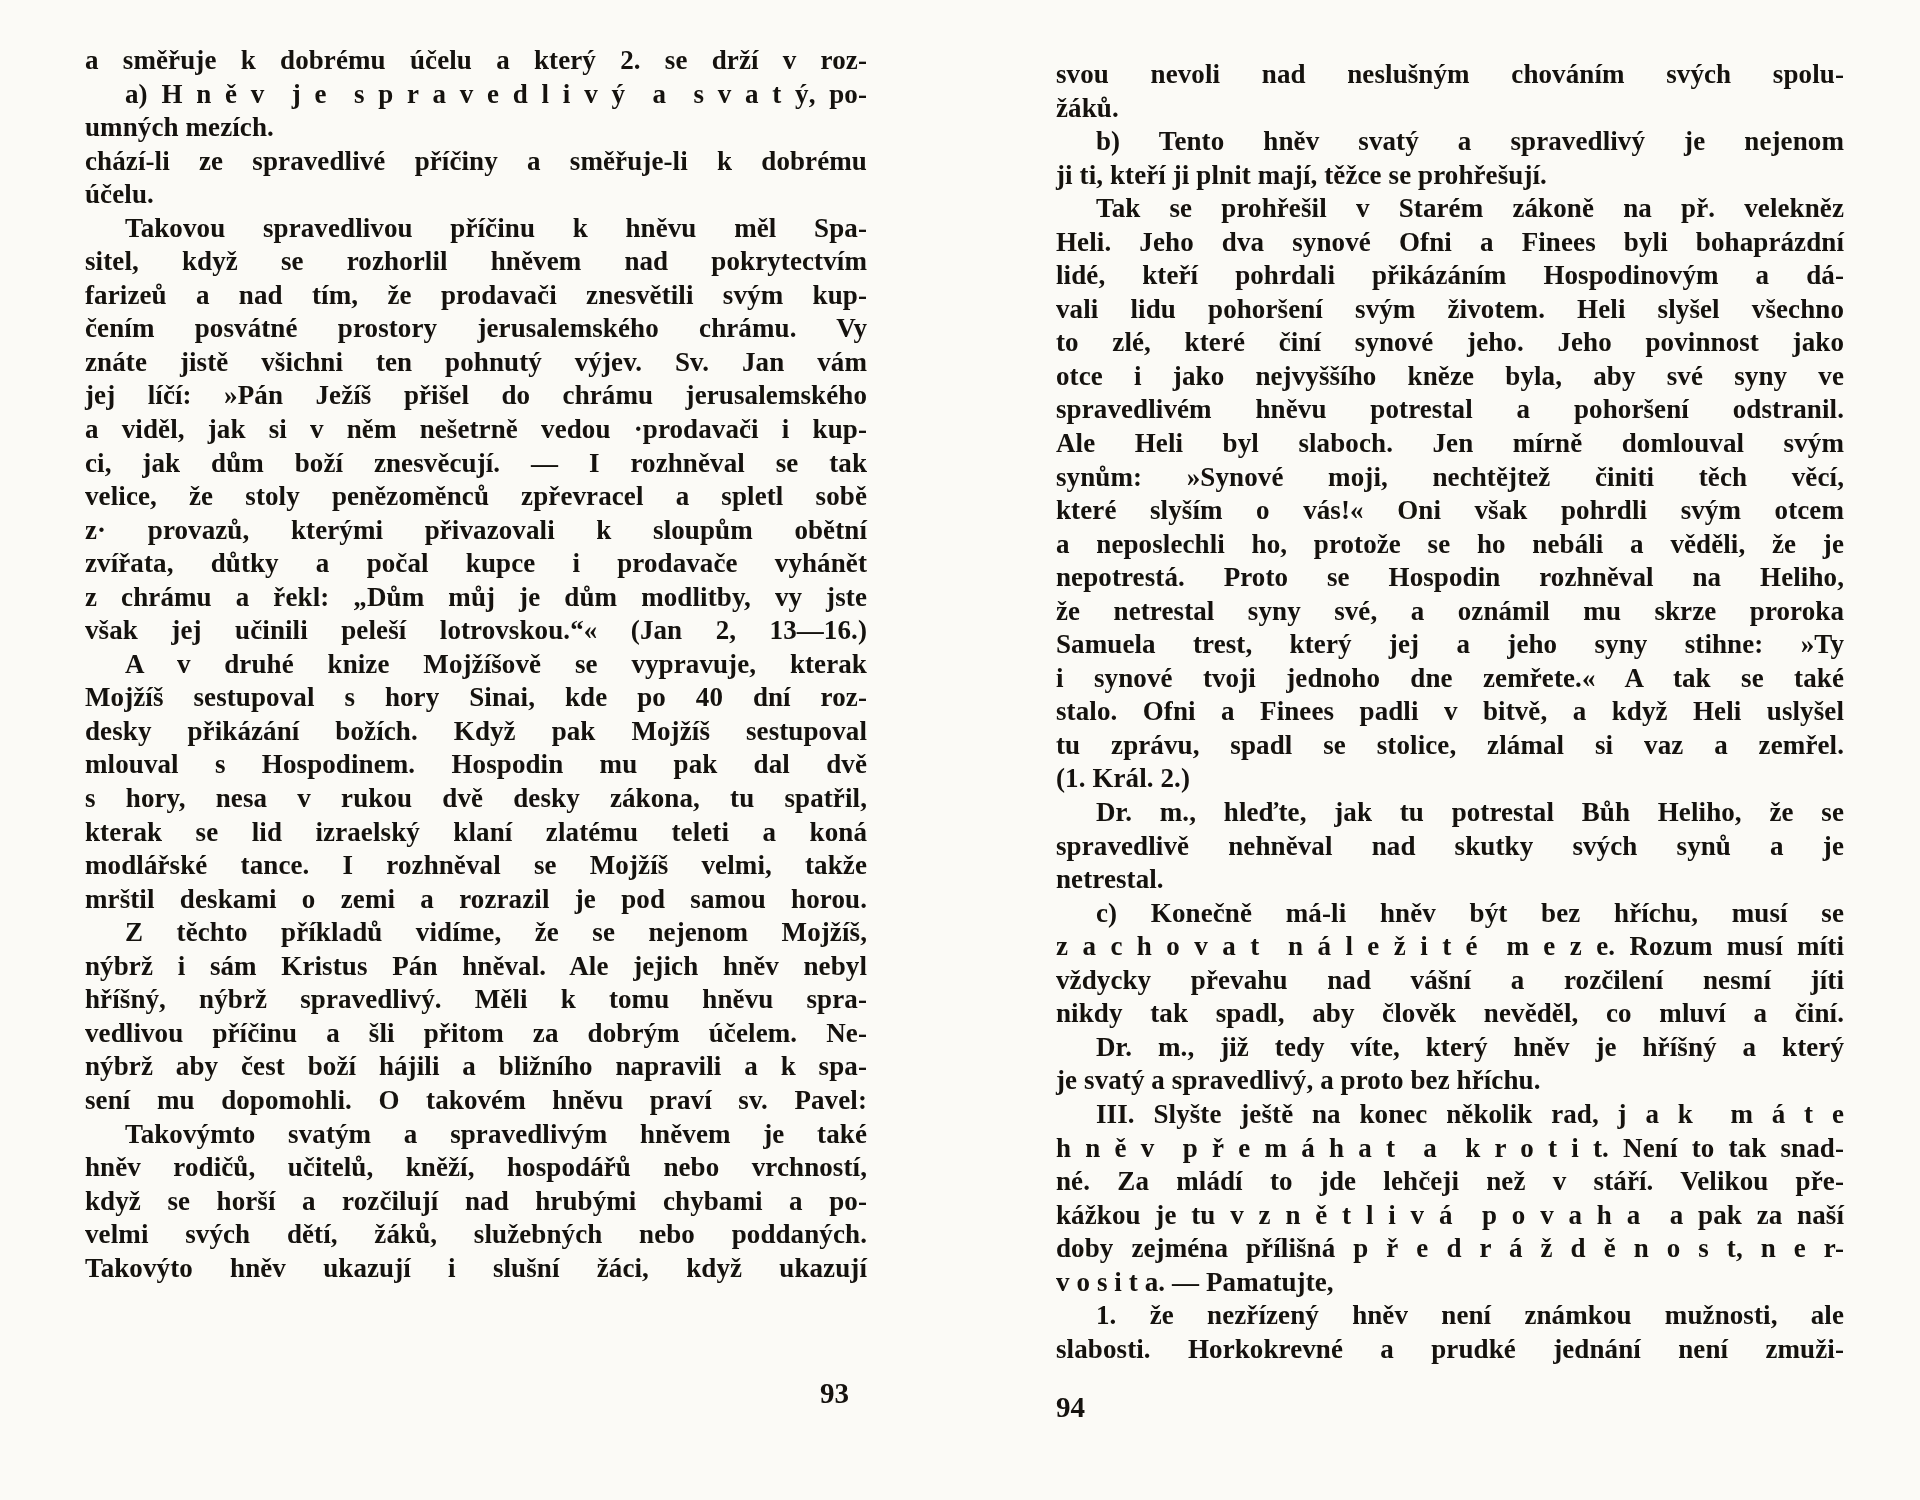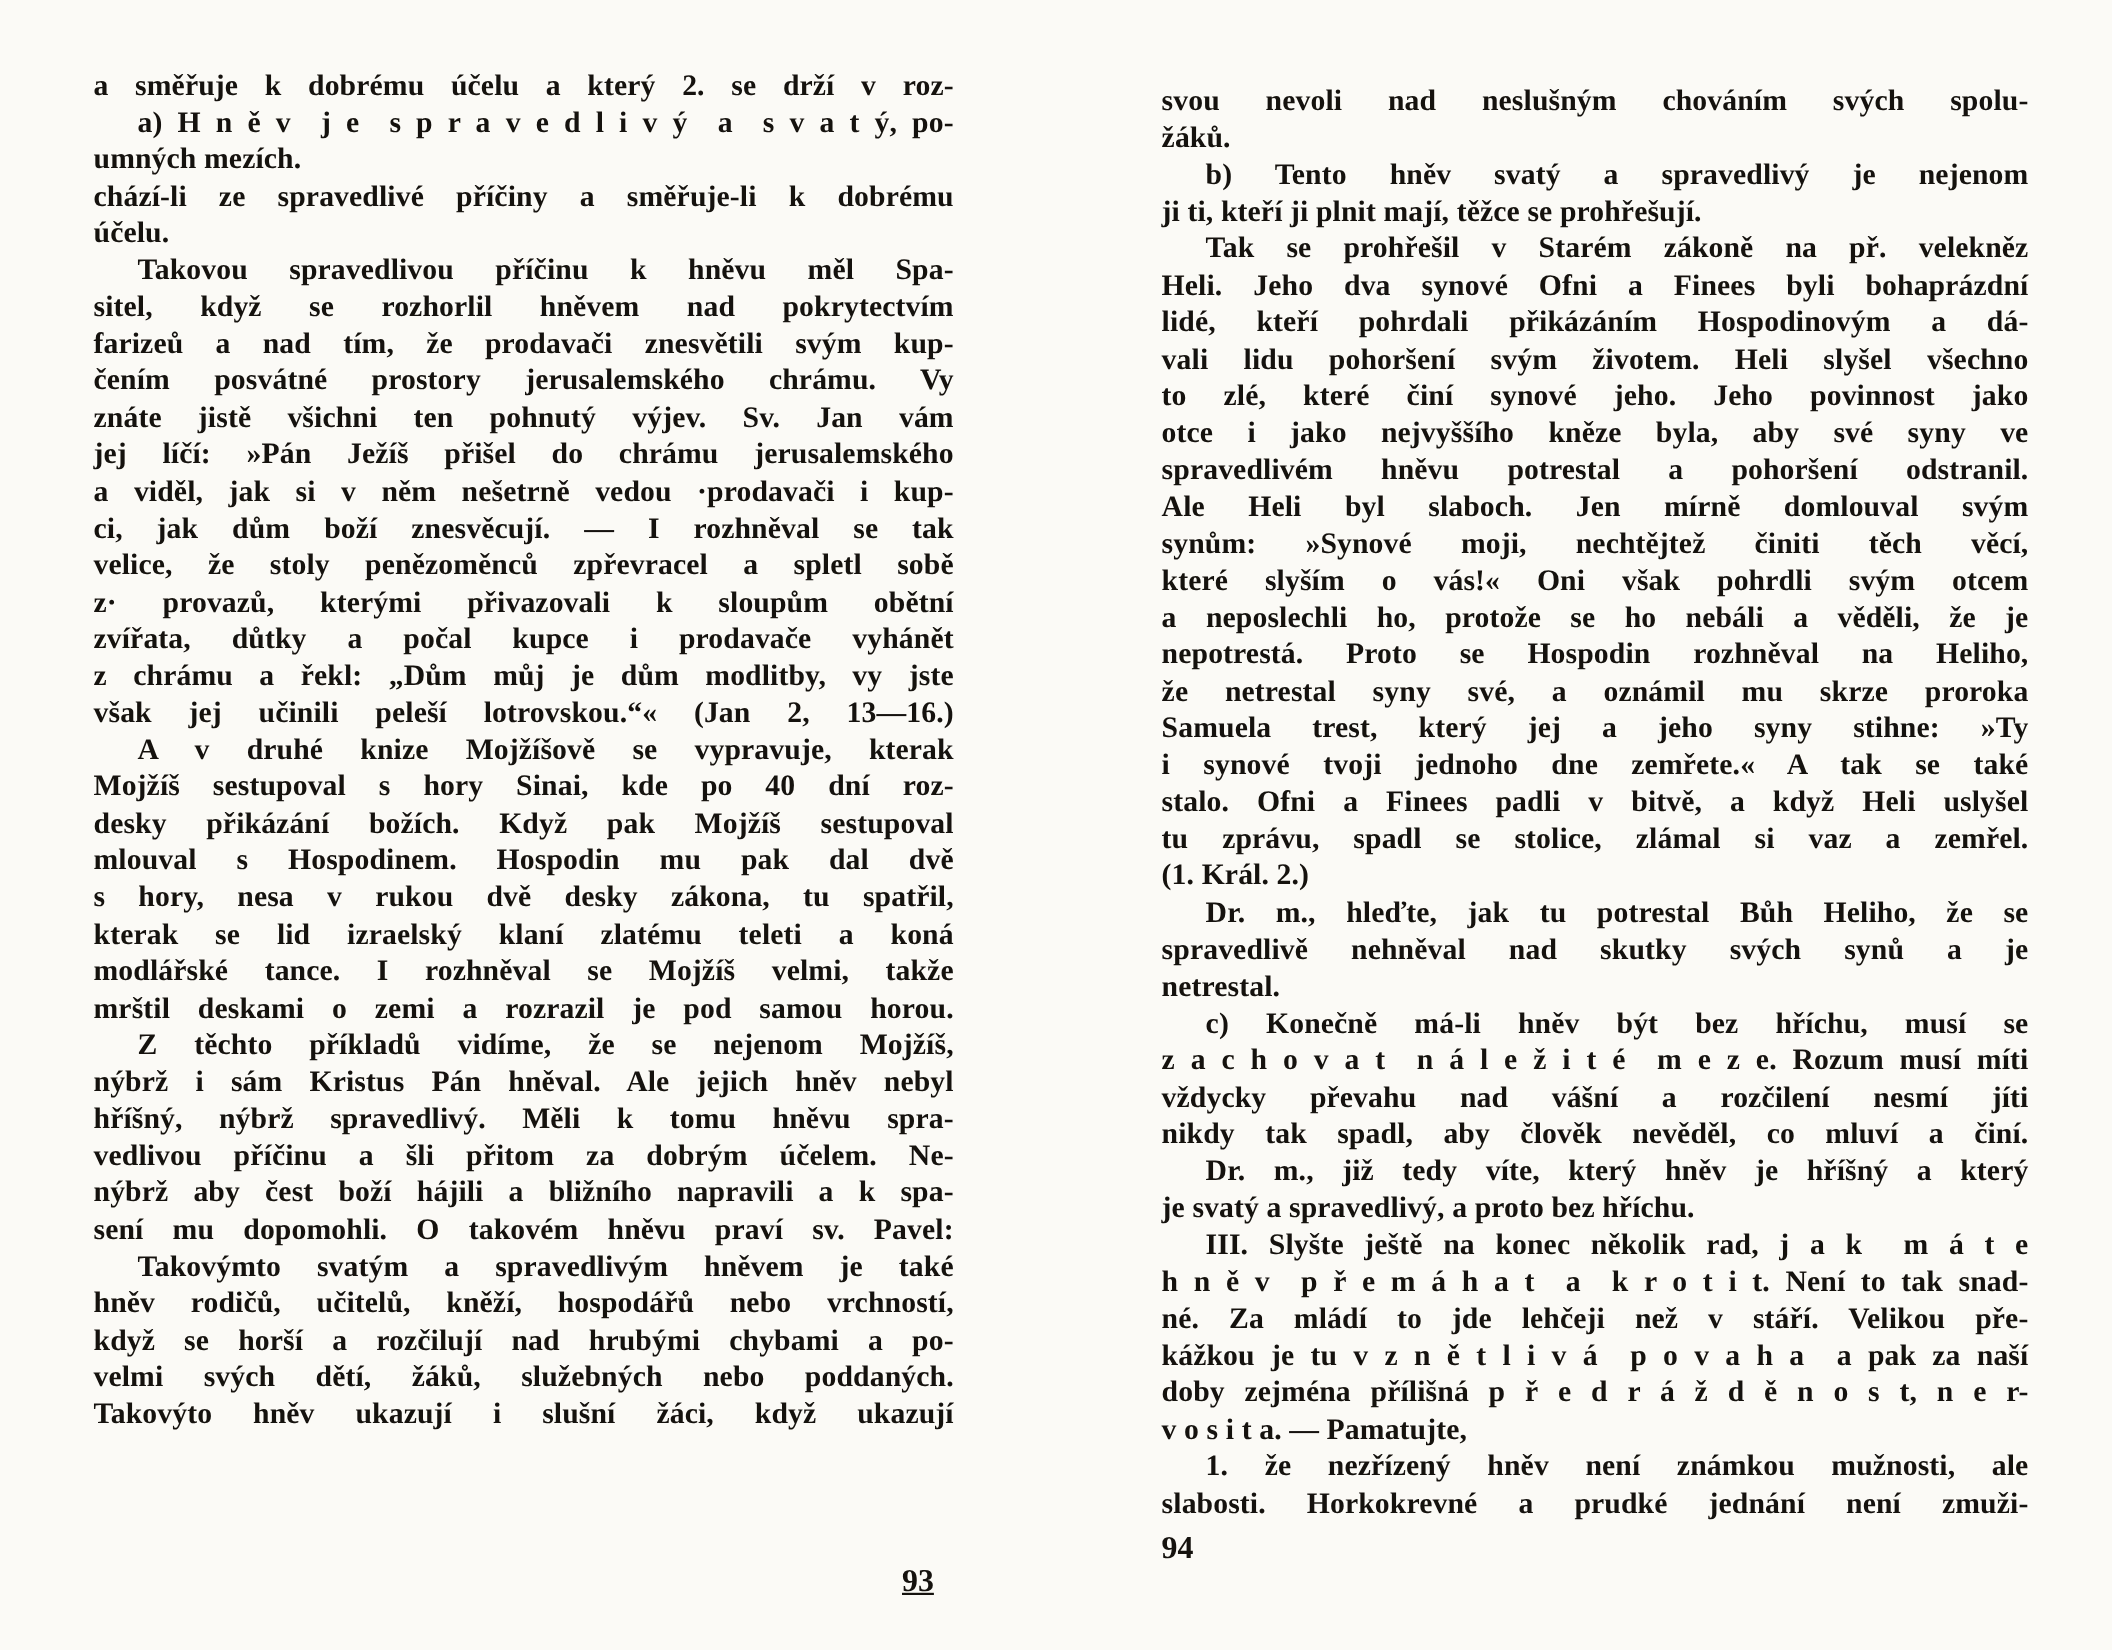--- a/index.html
+++ b/index.html
@@ -14,42 +14,41 @@
     font-family: "Liberation Serif", serif;
     color: #15120e;
     overflow: hidden;
   }
   .spread {
     position: absolute;
     inset: 0;
   }
   .page {
     position: absolute;
-    margin-top: 17px;
   }
   .page-left  { left: 85px;  top: 44px;  width: 782px; }
   .page-right { left: 1056px; top: 58px; width: 788px; }
   .line {
     font-size: 27px;
     font-weight: 700;
     line-height: 33.55px;
     white-space: pre-wrap;
     text-align: justify;
     text-align-last: left;
     letter-spacing: 0.1px;
   }
   .line.just { text-align-last: justify; }
   .line.ind  { text-indent: 40px; }
   .pagenum {
     position: absolute;
     font-size: 29px;
     font-weight: 700;
     line-height: 30px;
   }
-  .pn-left  { left: 820px;  top: 1422px; text-decoration: underline; }
+  .pn-left  { left: 820px;  top: 1378px; }
   .pn-right { left: 1056px; top: 1392px; }
 </style>
 </head>
 <body>
 
 <main class="spread">
 
   <section class="page page-left">
     <div class="page-text">
         <div class="line just">a směřuje k dobrému účelu a který 2. se drží v roz-</div>

